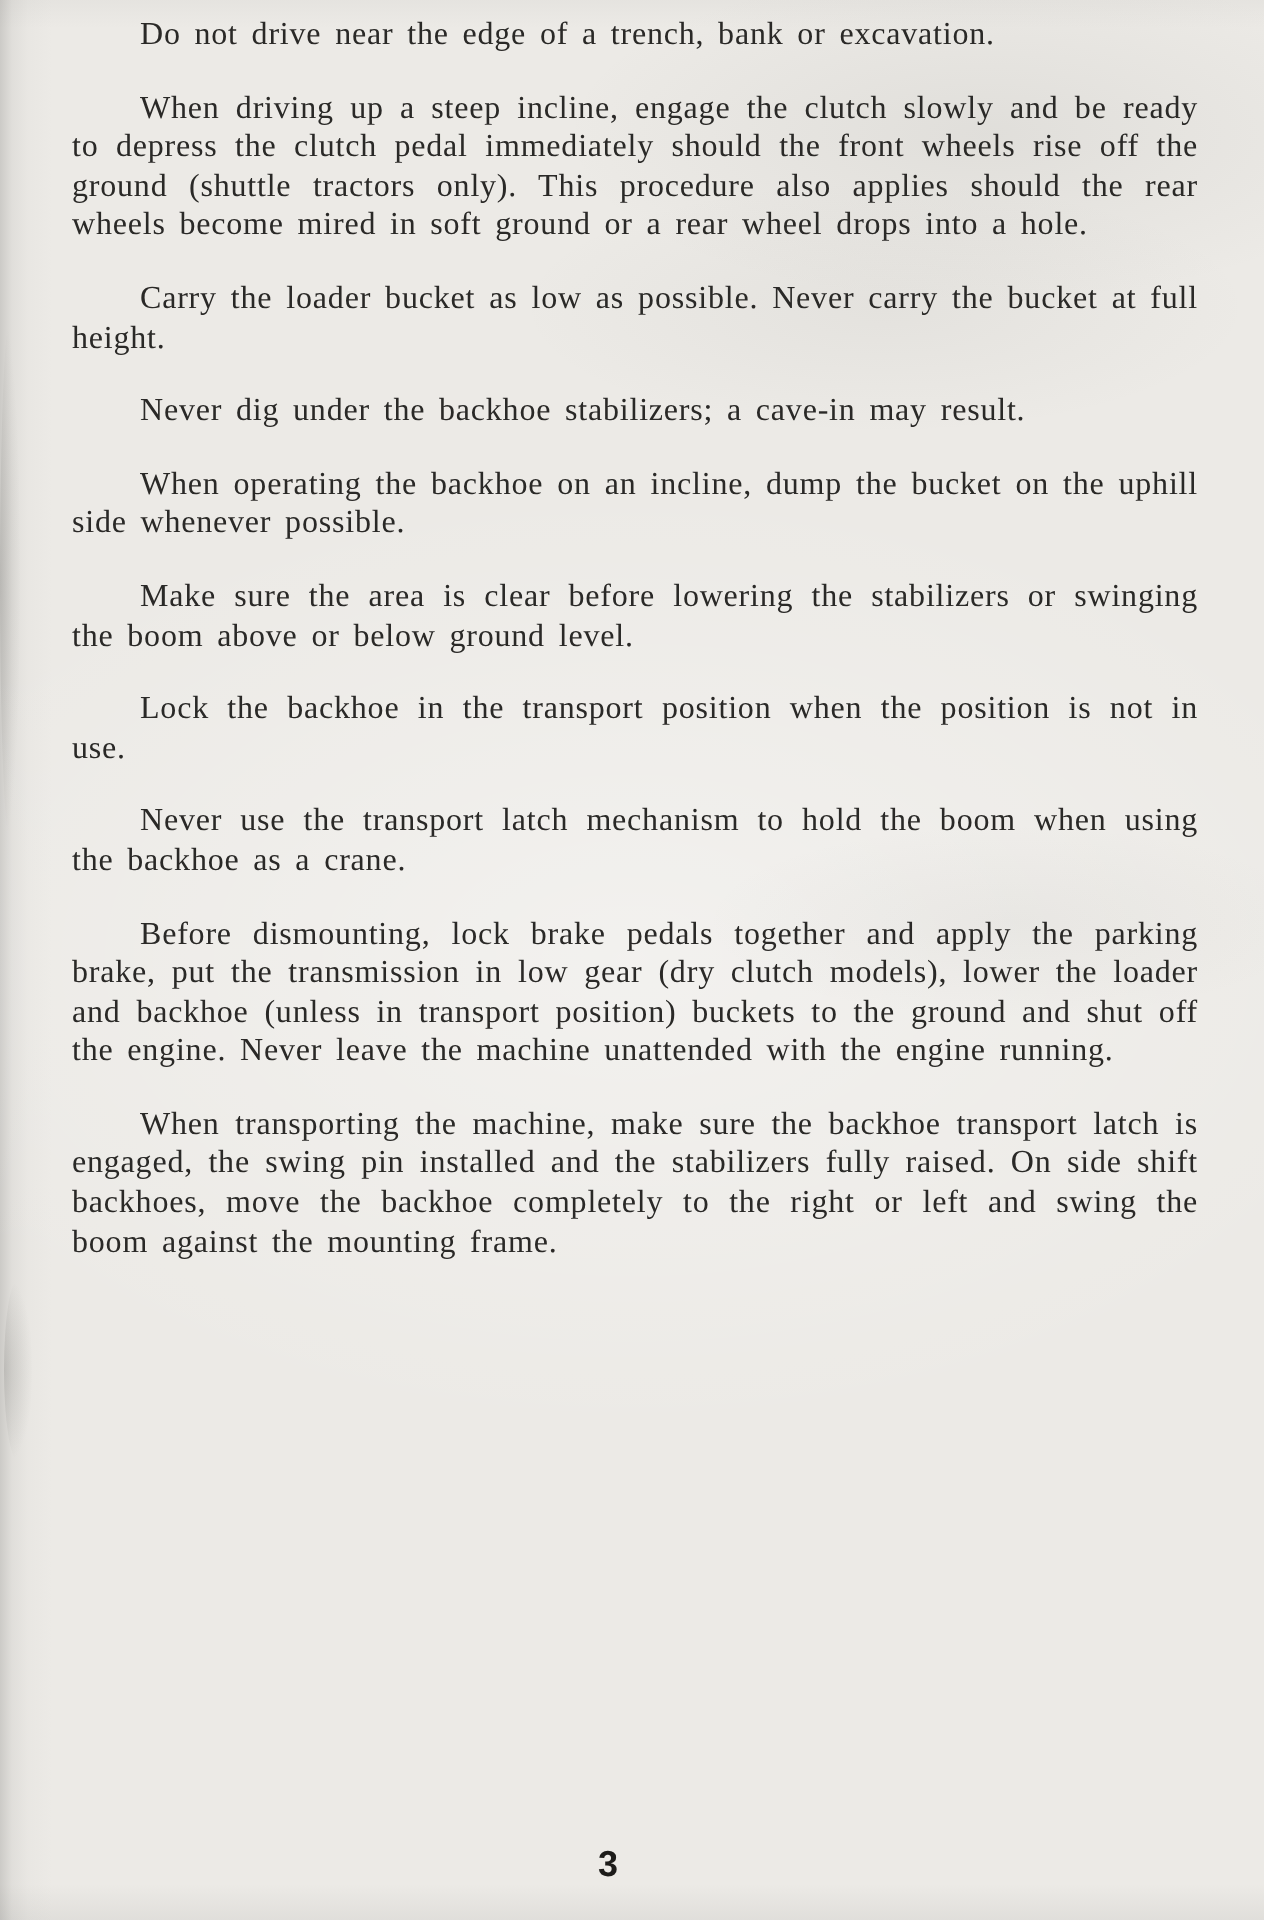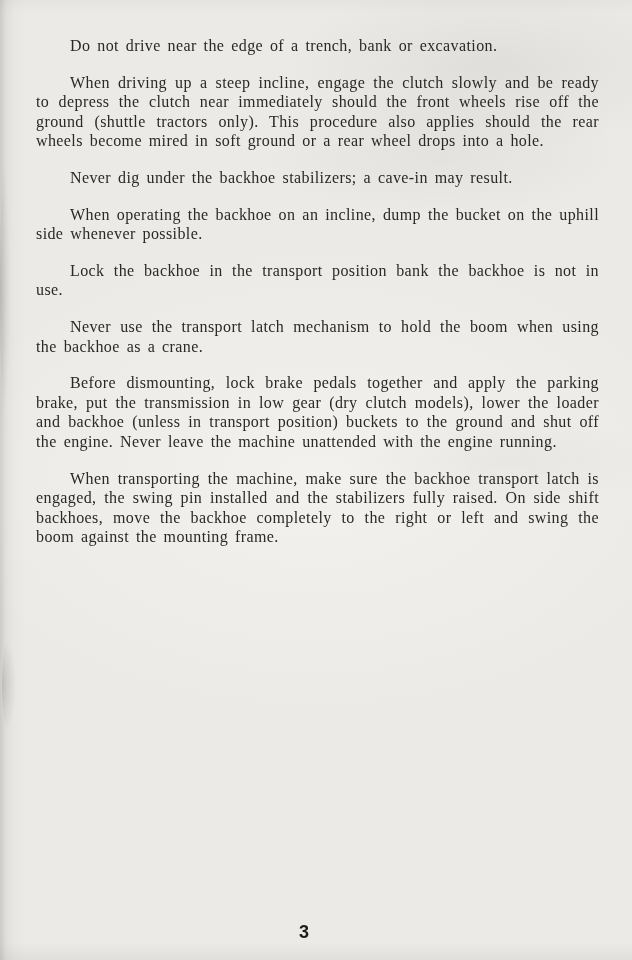--- a/index.html
+++ b/index.html
@@ -24,21 +24,21 @@
       radial-gradient(ellipse 260px 90px at 70% 16%, rgba(120,120,115,0.07), rgba(120,120,115,0) 70%),
       radial-gradient(ellipse 220px 70px at 80% 48%, rgba(120,120,115,0.06), rgba(120,120,115,0) 70%),
       radial-gradient(ellipse 500px 300px at 50% 50%, rgba(255,255,255,0.35), rgba(255,255,255,0) 80%),
       linear-gradient(to right, rgba(90,90,88,0.22) 0px, rgba(120,120,118,0.10) 6px, rgba(150,150,148,0.04) 14px, rgba(150,150,148,0) 26px),
       linear-gradient(to top, rgba(120,120,118,0.10) 0px, rgba(150,150,148,0) 18px),
       linear-gradient(to bottom, rgba(120,120,118,0.06) 0px, rgba(150,150,148,0) 14px),
       #eceae6;
   }
   .content {
     position: absolute;
-    top: 36px;
+    top: 8px;
     left: 36px;
     width: 563px;
   }
   .content p {
     margin: 0 0 17px 0;
     font-size: 16px;
     line-height: 19.6px;
     letter-spacing: 0.4px;
     word-spacing: 2.5px;
     text-align: justify;
@@ -73,24 +73,26 @@
 </head>
 <body>
 
 <div class="page">
 
   <div class="smudge smudge-a"></div>
   <div class="smudge smudge-b"></div>
 
   <div class="content">
     <p>Do not drive near the edge of a trench, bank or excavation.</p>
-    <p>When driving up a steep incline, engage the clutch slowly and be ready to depress the clutch near immediately should the front wheels rise off the ground (shuttle tractors only). This procedure also applies should the rear wheels become mired in soft ground or a rear wheel drops into a hole.</p>
+    <p>When driving up a steep incline, engage the clutch slowly and be ready to depress the clutch pedal immediately should the front wheels rise off the ground (shuttle tractors only). This procedure also applies should the rear wheels become mired in soft ground or a rear wheel drops into a hole.</p>
+    <p>Carry the loader bucket as low as possible. Never carry the bucket at full height.</p>
     <p>Never dig under the backhoe stabilizers; a cave-in may result.</p>
     <p>When operating the backhoe on an incline, dump the bucket on the uphill side whenever possible.</p>
-    <p>Lock the backhoe in the transport position bank the backhoe is not in use.</p>
+    <p>Make sure the area is clear before lowering the stabilizers or swinging the boom above or below ground level.</p>
+    <p>Lock the backhoe in the transport position when the position is not in use.</p>
     <p>Never use the transport latch mechanism to hold the boom when using the backhoe as a crane.</p>
     <p>Before dismounting, lock brake pedals together and apply the parking brake, put the transmission in low gear (dry clutch models), lower the loader and backhoe (unless in transport position) buckets to the ground and shut off the engine. Never leave the machine unattended with the engine running.</p>
     <p>When transporting the machine, make sure the backhoe transport latch is engaged, the swing pin installed and the stabilizers fully raised. On side shift backhoes, move the backhoe completely to the right or left and swing the boom against the mounting frame.</p>
   </div>
 
   <div class="page-number">3</div>
 
 </div>
 
 </body></html>

